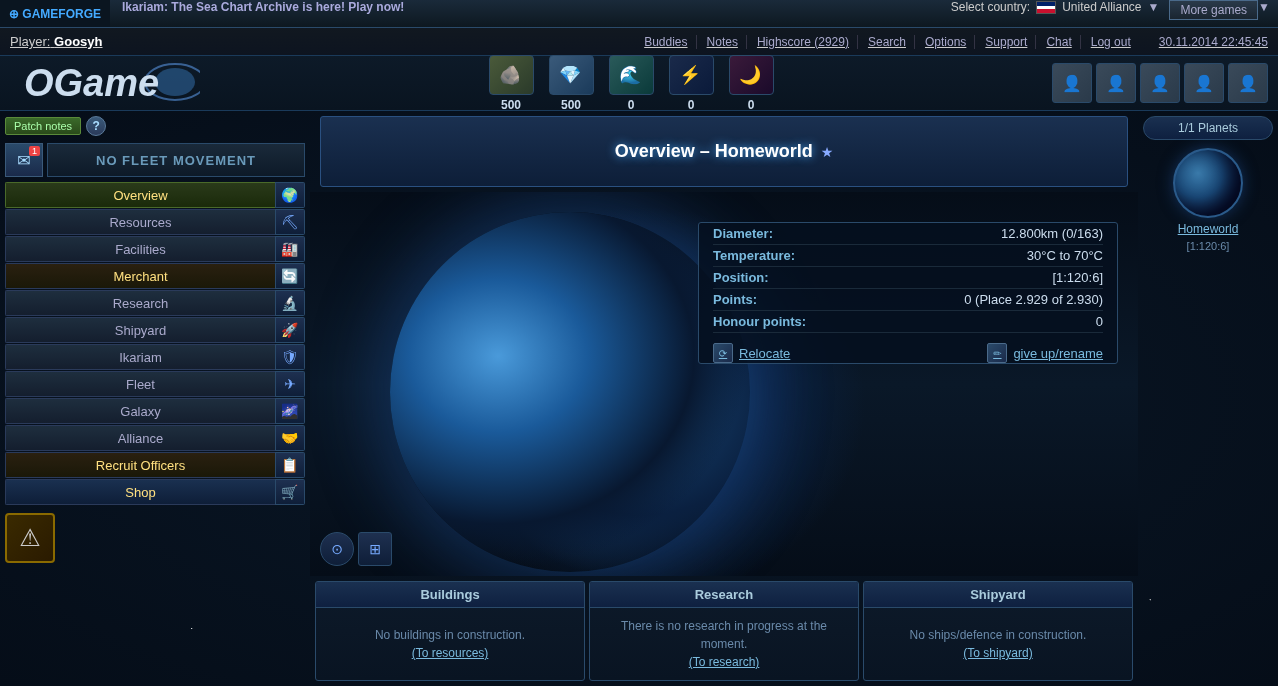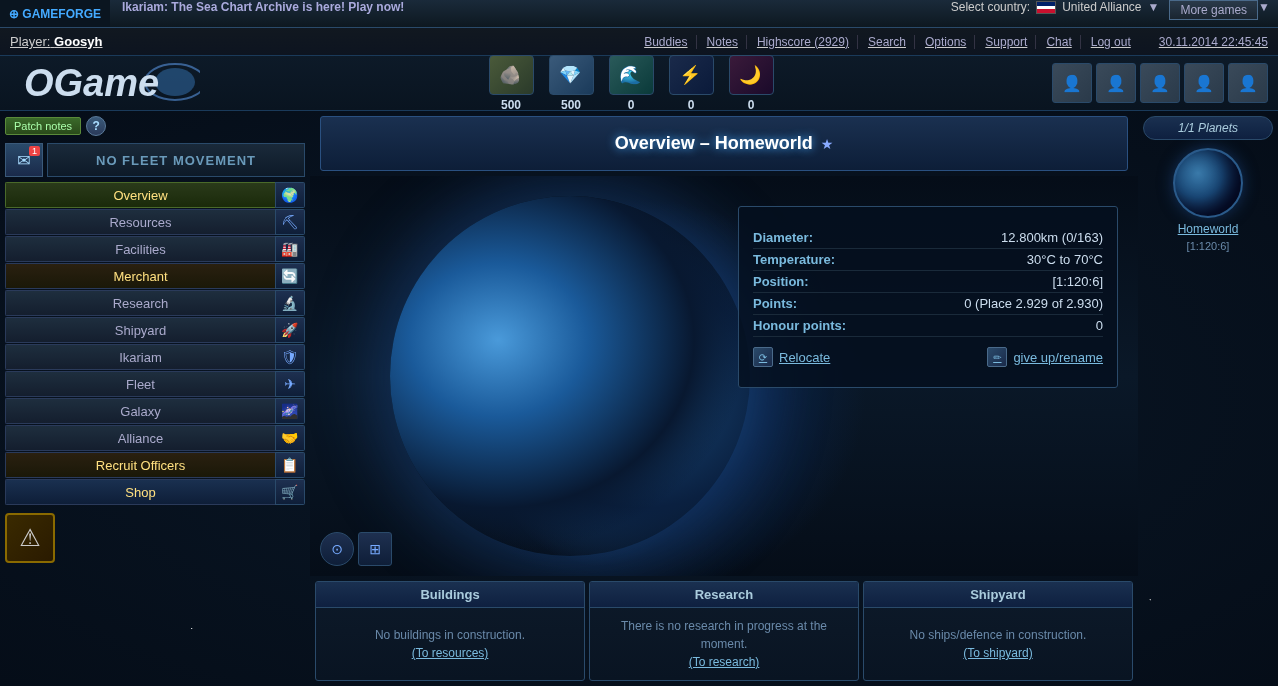--- a/index.html
+++ b/index.html
@@ -359,21 +359,21 @@
       z-index: 1;
     }
 
     #content-header {
       padding: 5px 10px;
     }
     #page-title-bar {
       background: linear-gradient(to bottom, #1a3050 0%, #0d1e38 100%);
       border: 1px solid #2a5080;
       border-radius: 3px;
-      padding: 16px 16px;
+      padding: 24px 16px;
       display: flex;
       align-items: center;
       justify-content: center;
     }
     #page-title-text {
       color: #fff;
       font-size: 18px;
       font-weight: bold;
       text-shadow: 0 0 10px #4af;
     }
@@ -408,25 +408,25 @@
       border-radius: 50%;
       background: radial-gradient(ellipse at 30% 40%, #4a9ada 0%, #1a5a9a 25%, #081830 55%, transparent 70%);
       box-shadow: 0 0 60px 20px rgba(30, 80, 150, 0.4);
     }
 
     
     #planet-info-panel {
       position: absolute;
       right: 20px;
       top: 30px;
-      width: 380px;
+      width: 420px;
       background: rgba(5, 15, 30, 0.85);
       border: 1px solid #2a4a6a;
       border-radius: 3px;
-      padding: 20px 14px;
+      padding: 0 14px;
     }
     .info-row {
       display: flex;
       justify-content: space-between;
       padding: 3px 0;
       border-bottom: 1px solid #1a2a3a;
       font-size: 13px;
     }
     .info-row:last-child { border-bottom: none; }
     .info-label { color: #7abade; font-weight: bold; }
@@ -541,21 +541,20 @@
       z-index: 1;
     }
     #planets-header {
       background: linear-gradient(to bottom, #1a3050, #0e2040);
       border: 1px solid #2a4a6a;
       padding: 4px;
       text-align: center;
       color: #acd;
       font-size: 12px;
       border-radius: 12px;
-      font-style: italic;
     }
     #homeworld-planet {
       display: flex;
       flex-direction: column;
       align-items: center;
       gap: 4px;
       cursor: pointer;
     }
     .planet-thumb {
       width: 70px;

